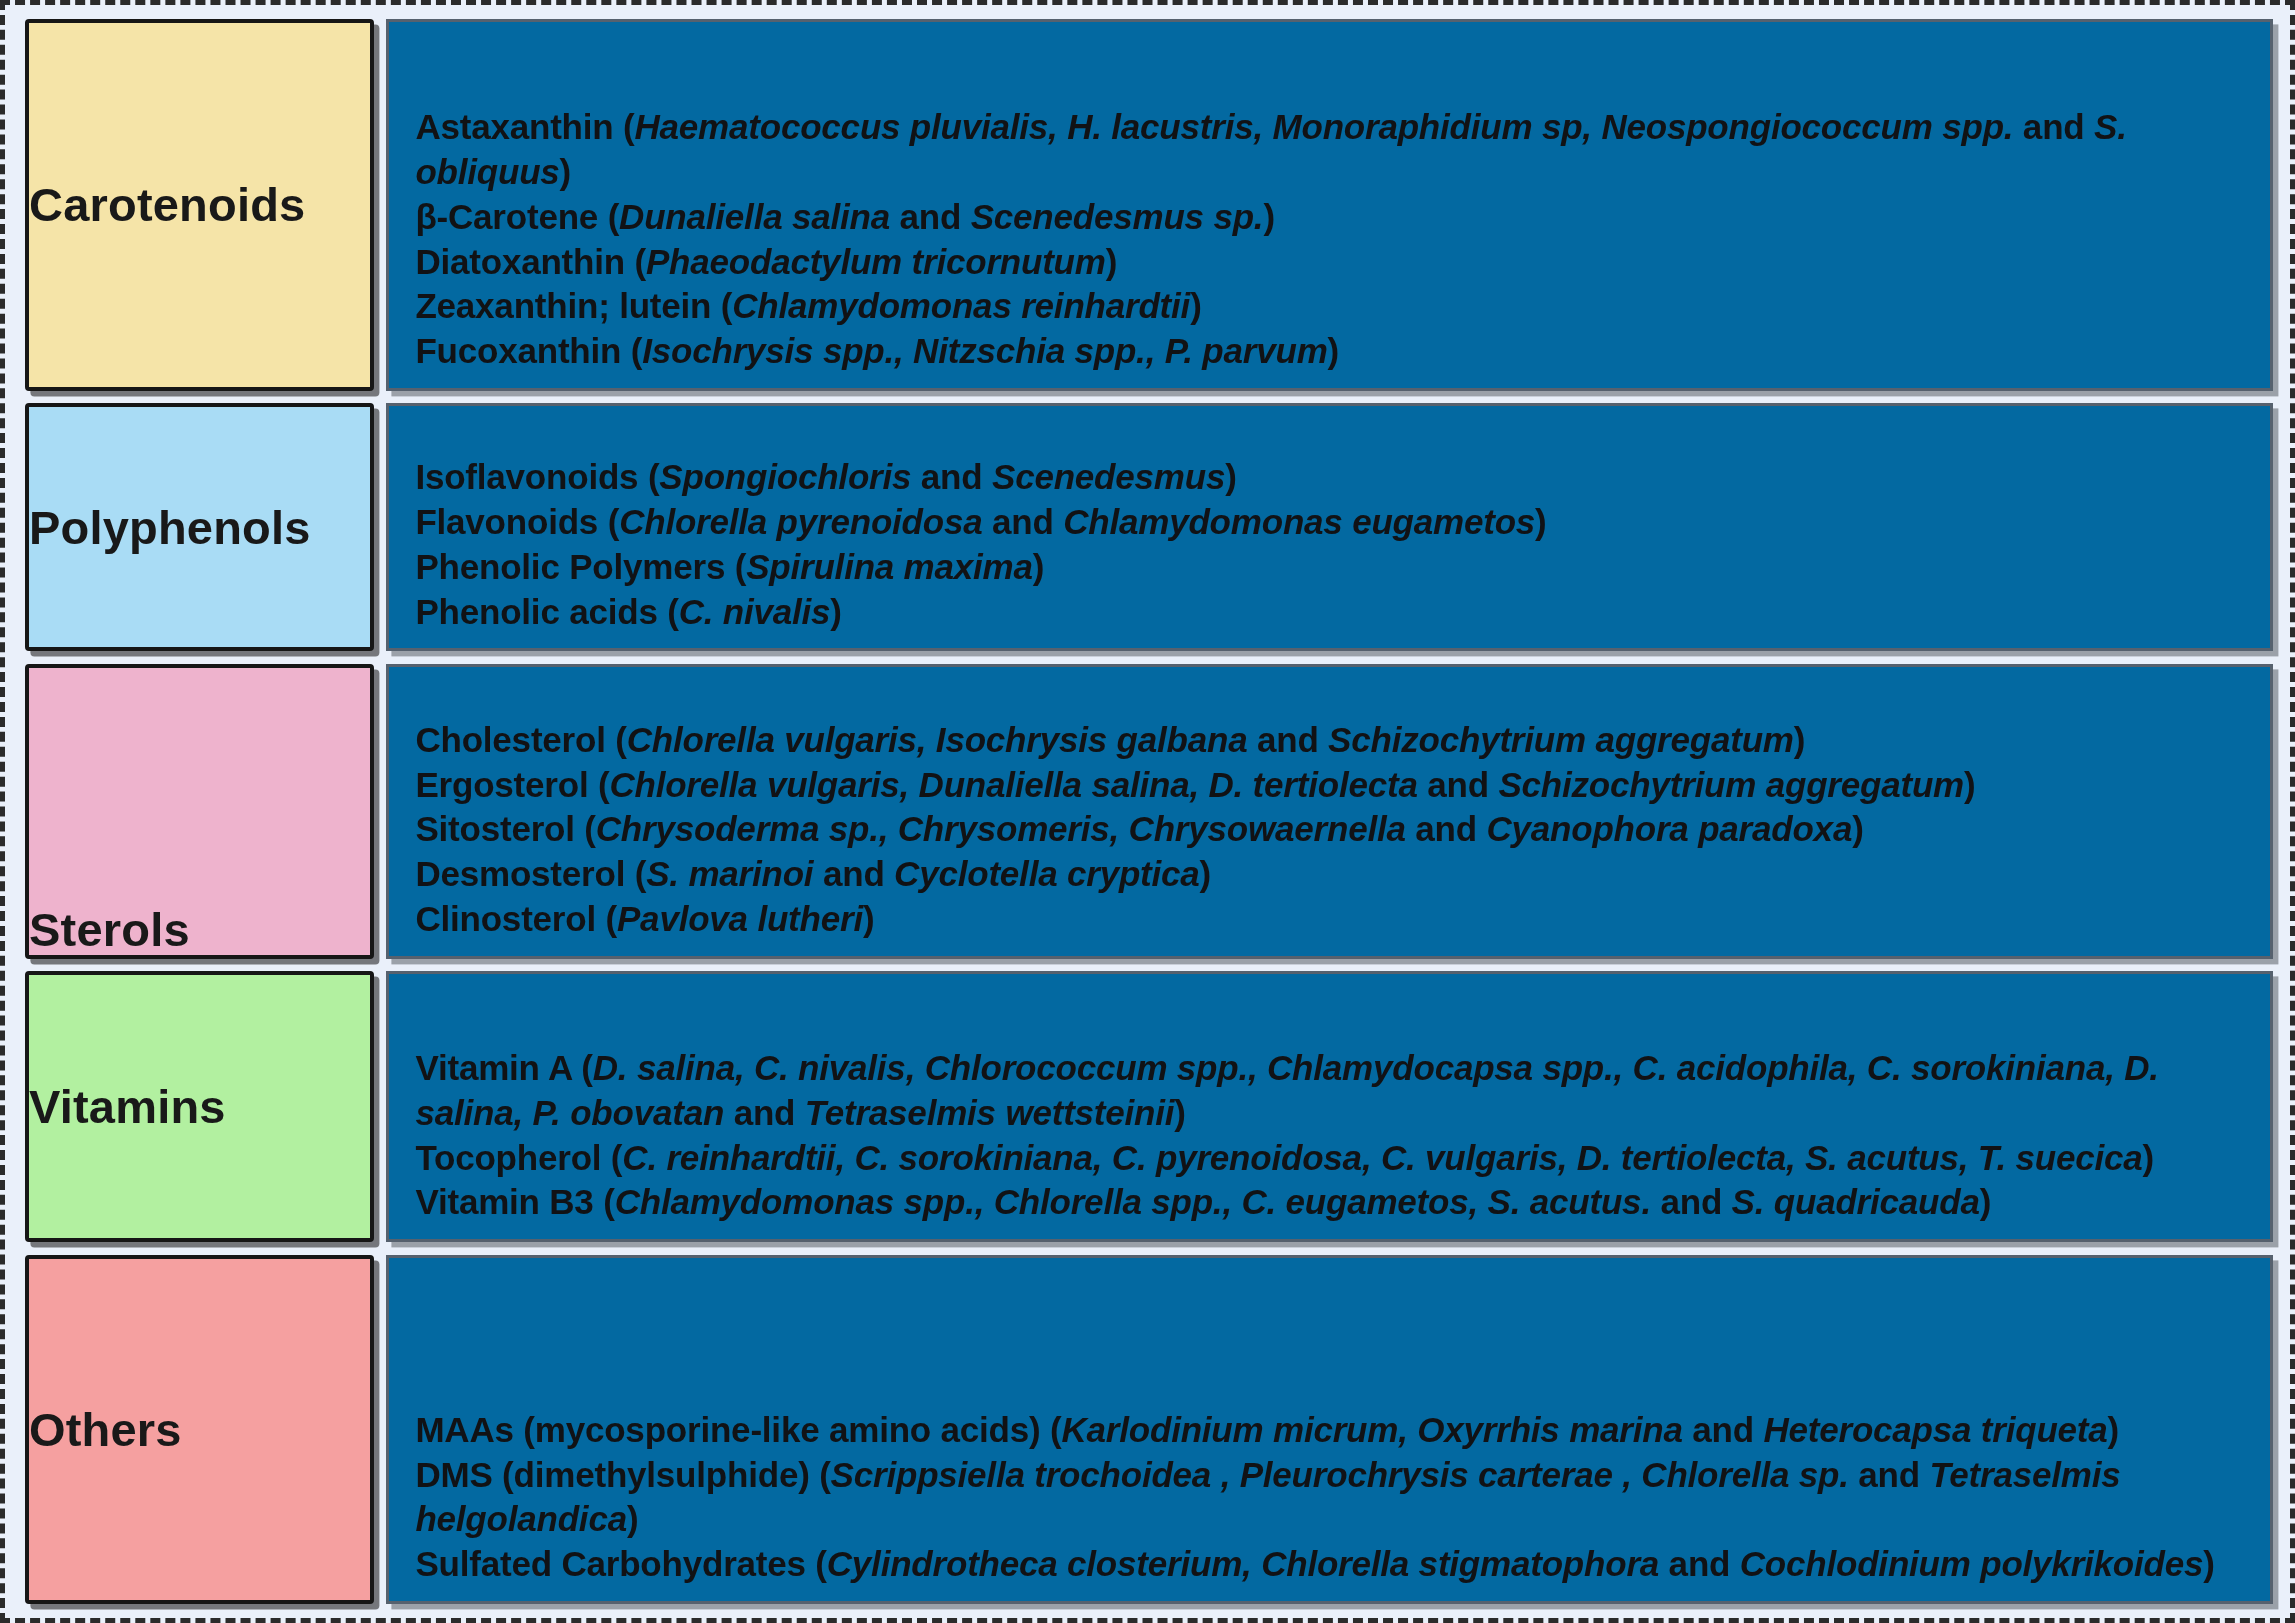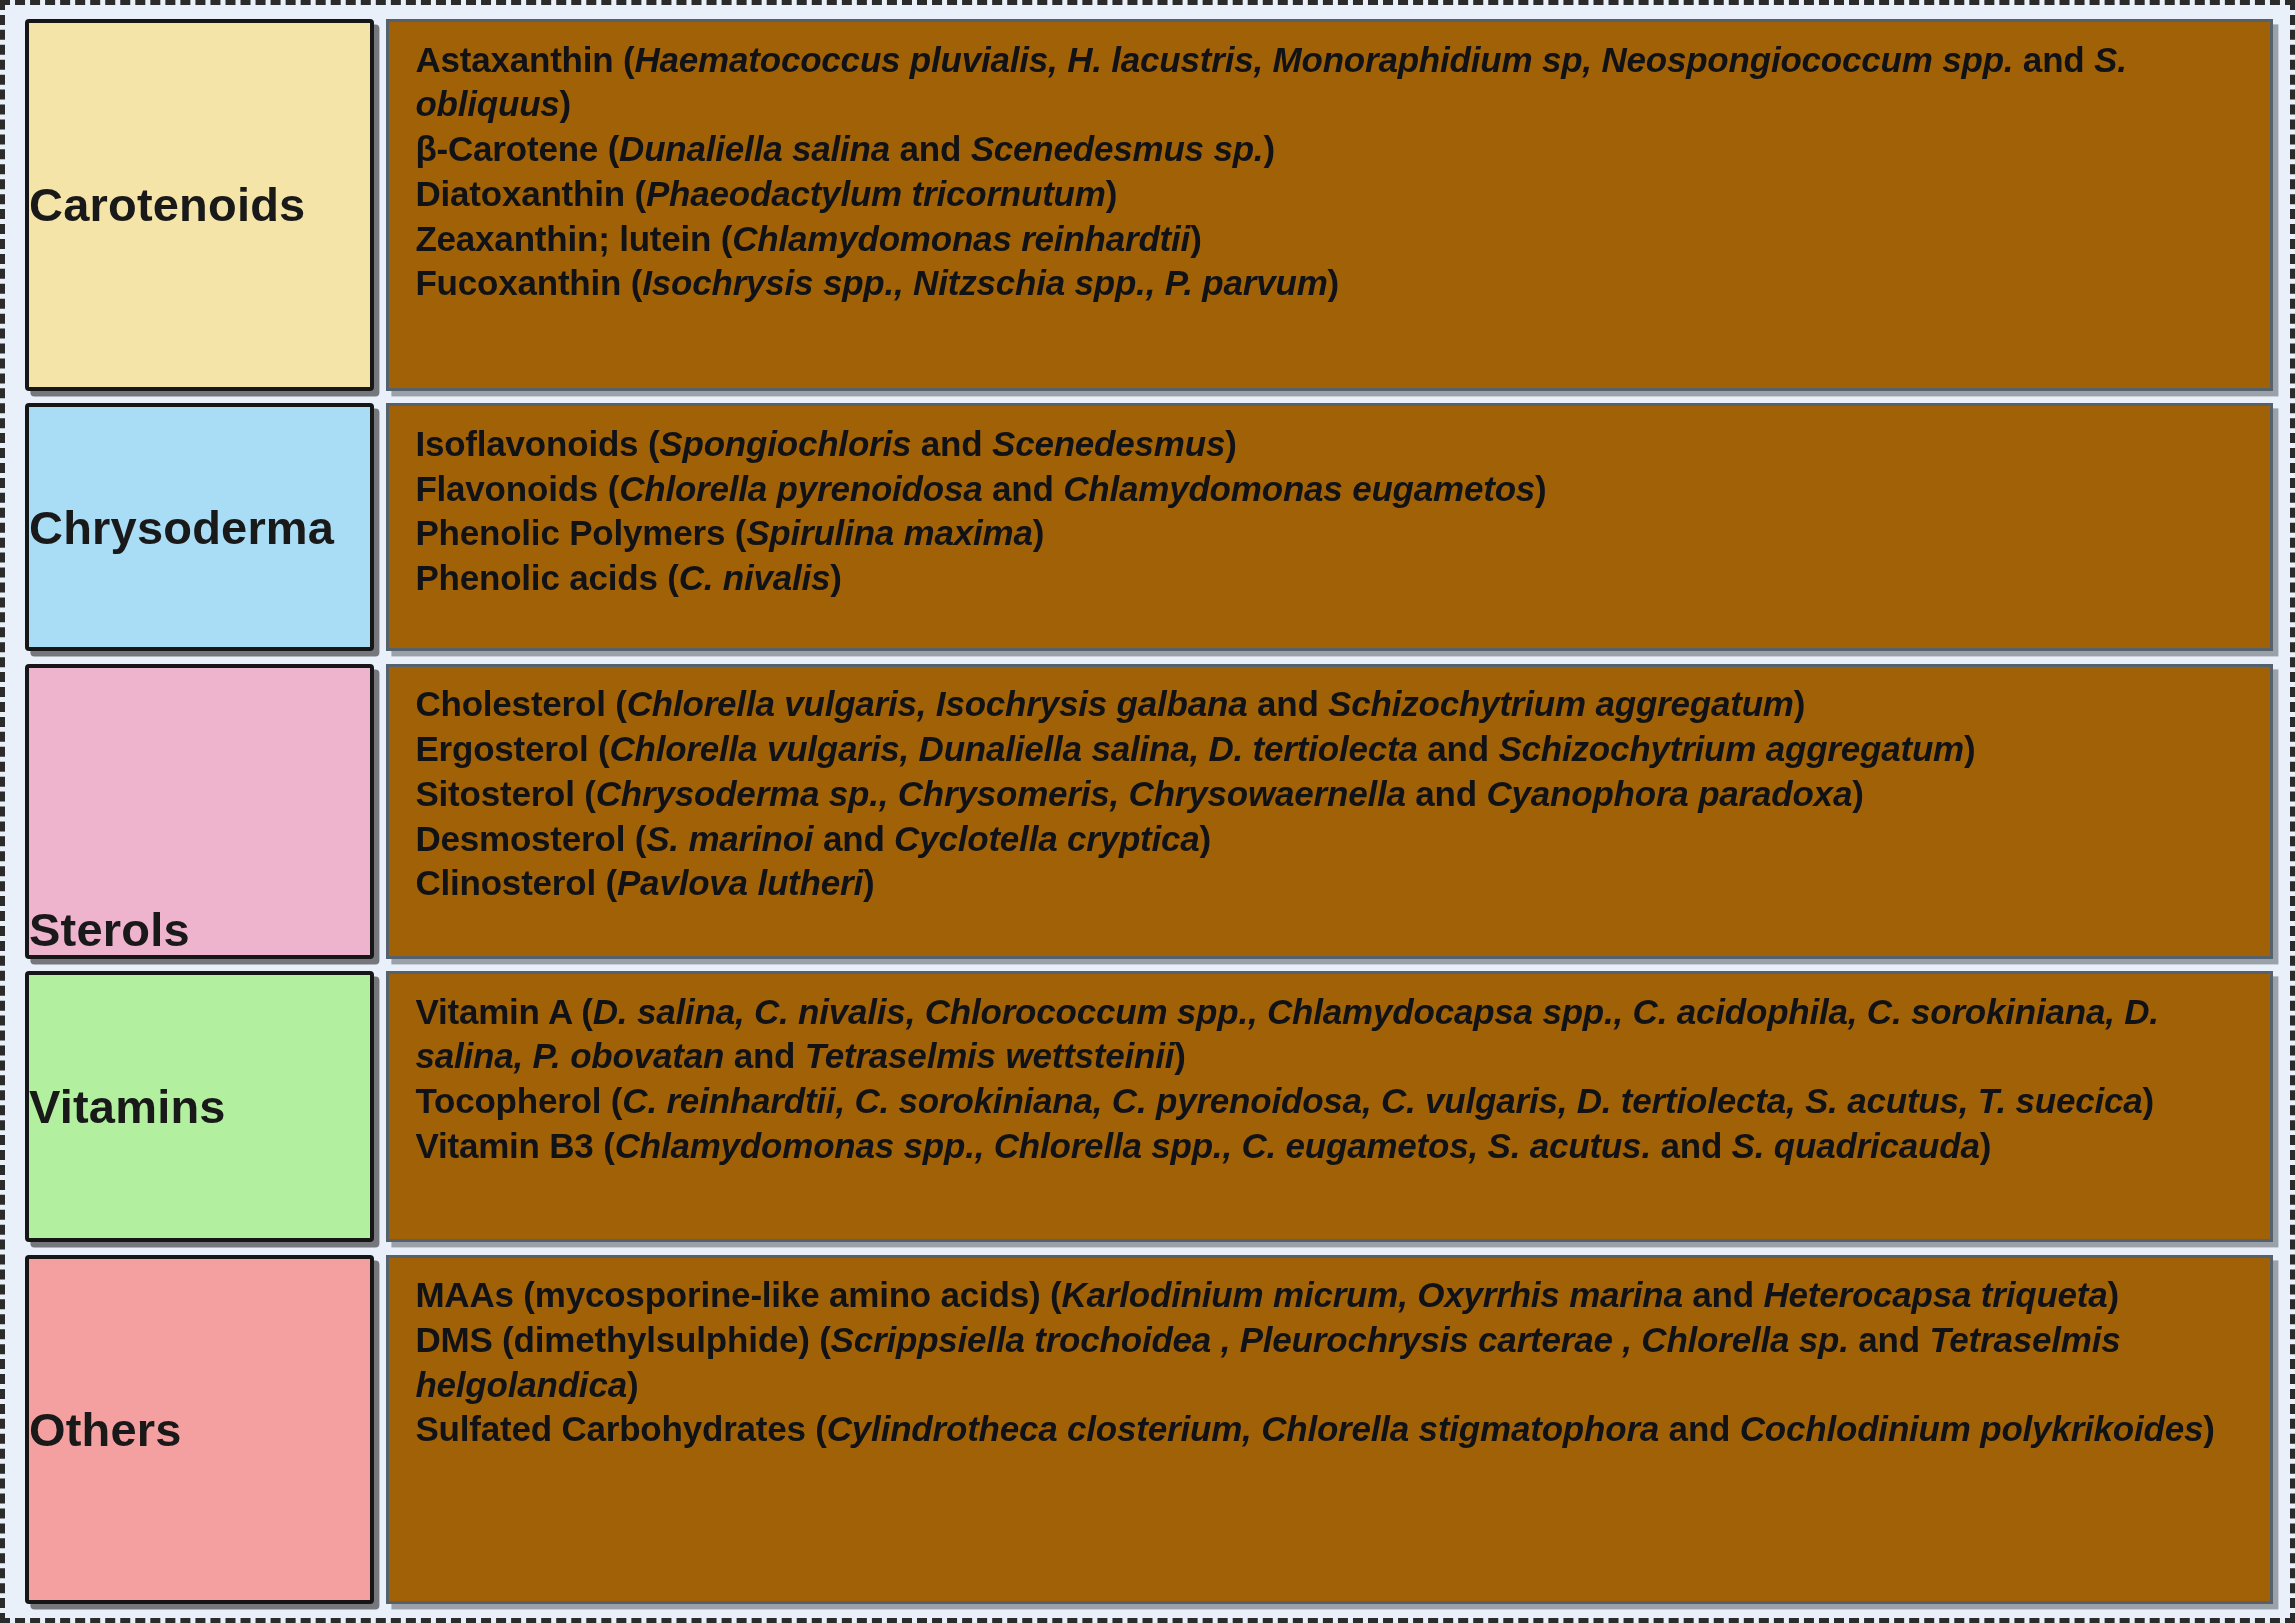--- a/index.html
+++ b/index.html
@@ -50,28 +50,28 @@
   .cat-label {
     font-size: 47px;
     font-weight: 700;
     color: #191919;
     letter-spacing: 0.2px;
     line-height: 1.05;
   }
 
   .desc-box {
     flex: 1 1 auto;
-    background: #a16207;
+    background: #0369a1;
     border: 3.9px solid #56616e;
     box-sizing: border-box;
     padding: 15.5px 20px 14px 26px;
     box-shadow: 5.4px 5.4px 0 rgba(60,65,72,0.45);
     display: flex;
     flex-direction: column;
-    justify-content: flex-start;
+    justify-content: flex-end;
   }
   .desc-line {
     font-size: 35px;
     font-weight: 700;
     color: #111215;
     line-height: 1.28;
     letter-spacing: -0.2px;
     white-space: normal;
   }
   .desc-line em,
@@ -93,21 +93,21 @@
           <div class="desc-line">Astaxanthin (<i>Haematococcus pluvialis, H. lacustris, Monoraphidium sp, Neospongiococcum spp.</i> and <i>S. obliquus</i>)</div>
           <div class="desc-line">β-Carotene  (<i>Dunaliella salina</i>  and <i>Scenedesmus sp.</i>)</div>
           <div class="desc-line">Diatoxanthin (<i>Phaeodactylum tricornutum</i>)</div>
           <div class="desc-line">Zeaxanthin; lutein (<i>Chlamydomonas reinhardtii</i>)</div>
           <div class="desc-line">Fucoxanthin (<i>Isochrysis spp.,  Nitzschia spp., P. parvum</i>)</div>
         </div>
     </div>
 
     <div class="row r1">
       <div class="cat-box" style="background: rgb(169, 220, 245);">
-        <span class="cat-label">Chrysoderma</span>
+        <span class="cat-label">Polyphenols</span>
       </div>
       <div class="desc-box">
           <div class="desc-line">Isoflavonoids (<i>Spongiochloris</i> and <i>Scenedesmus</i>)</div>
           <div class="desc-line">Flavonoids (<i>Chlorella pyrenoidosa</i> and <i>Chlamydomonas eugametos</i>)</div>
           <div class="desc-line">Phenolic Polymers (<i>Spirulina maxima</i>)</div>
           <div class="desc-line">Phenolic acids (<i>C. nivalis</i>)</div>
         </div>
     </div>
 
     <div class="row r2">

